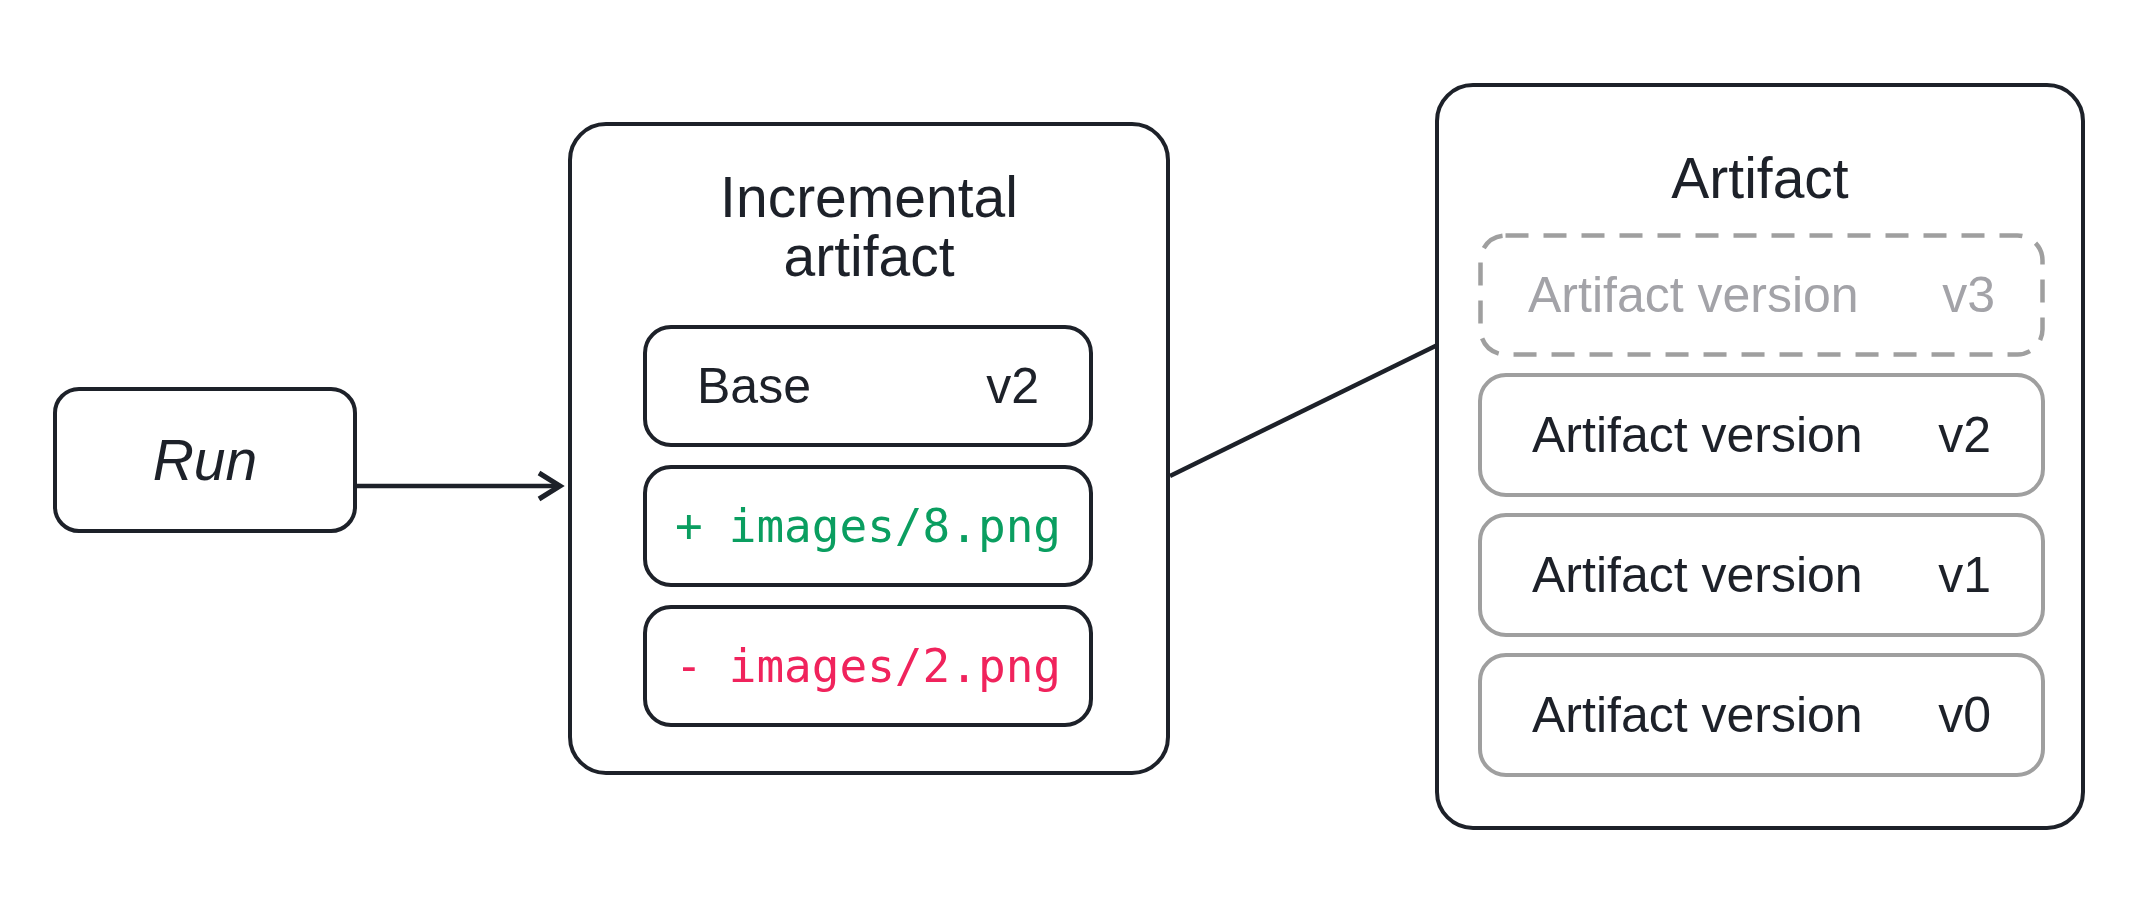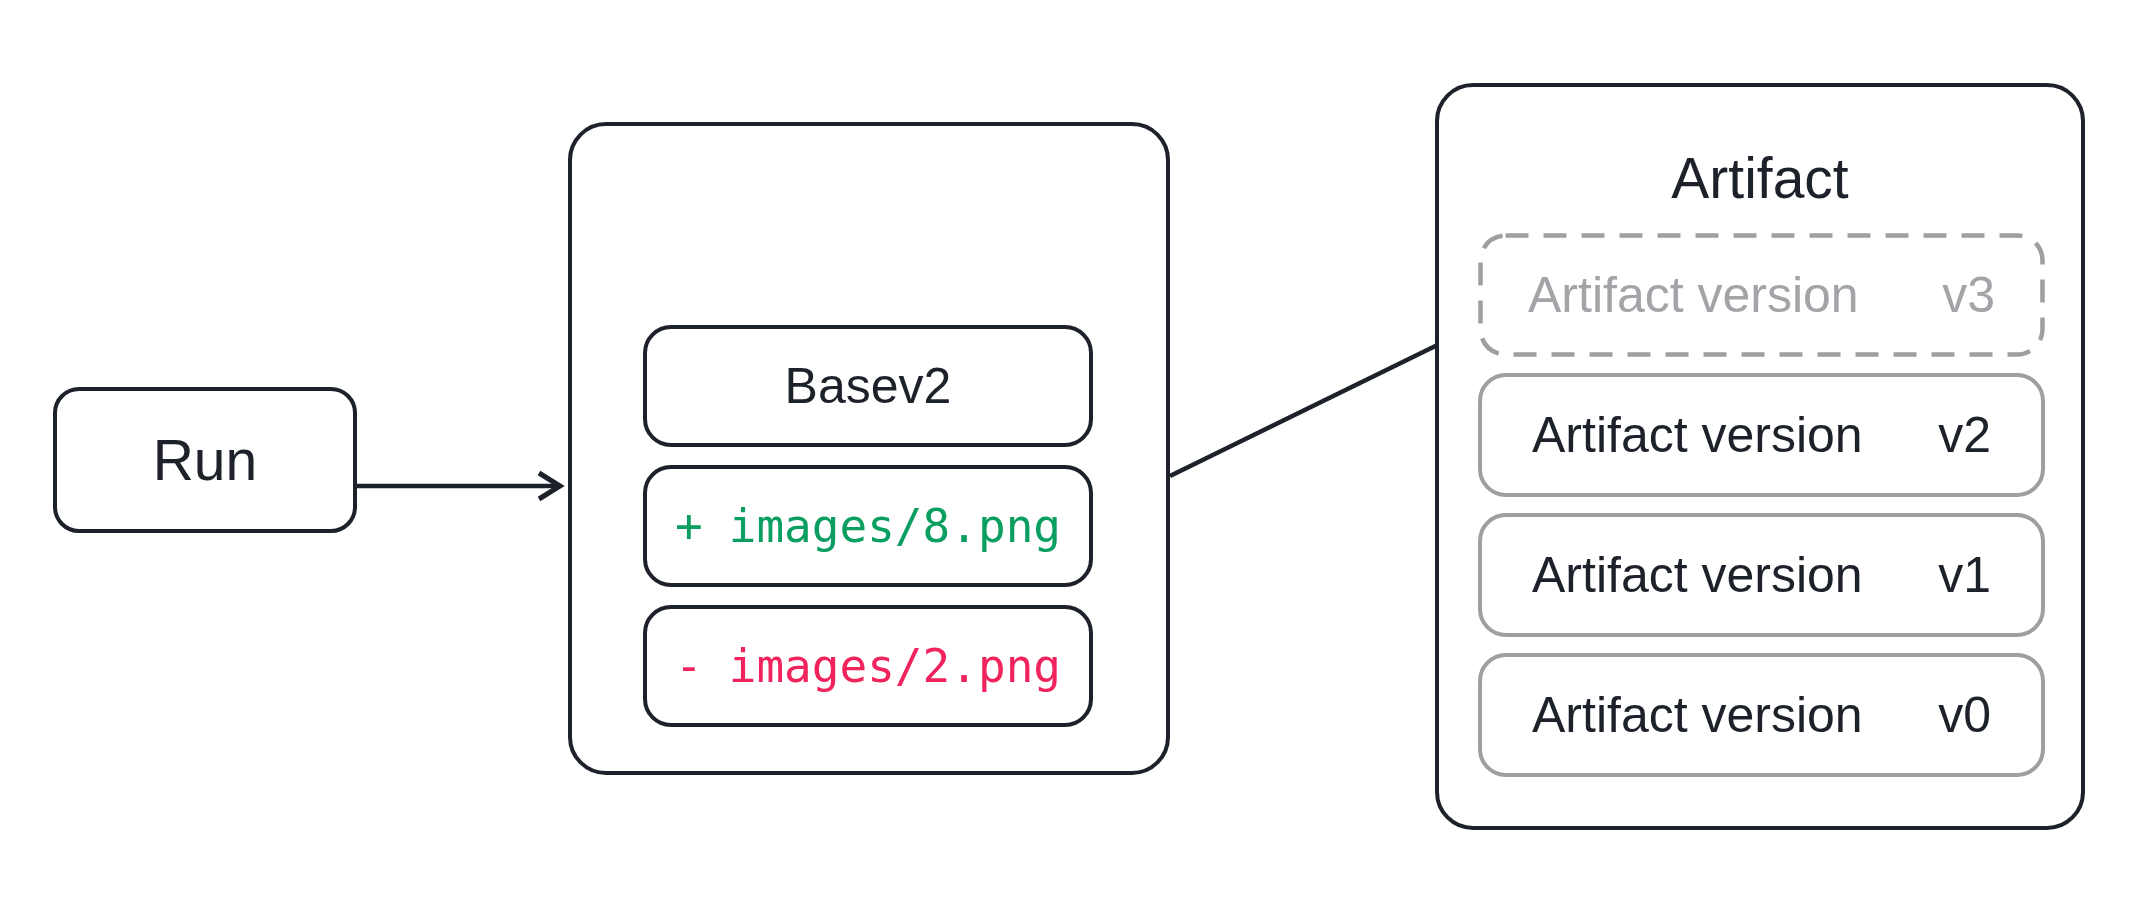--- a/index.html
+++ b/index.html
@@ -21,41 +21,42 @@
   }
   .box{position:absolute;box-sizing:border-box;background:var(--bg);}
   .dark-border{border:4.5px solid var(--ink);}
   .gray-border{border:4px solid var(--gray-border);}
 
   .run-box{
     left:53px;top:387px;width:304px;height:146px;
     border-radius:26px;
     display:flex;align-items:center;justify-content:center;
     font-size:57px;
+    font-style:italic;
   }
   .mid-box{
     left:568px;top:122px;width:602px;height:653px;
     border-radius:38px;
   }
   .art-box{
     left:1435px;top:83px;width:650px;height:747px;
     border-radius:38px;
   }
   .group-title{
     position:absolute;left:0;right:0;
     text-align:center;
     font-size:57px;line-height:1.03;
   }
   .mid-title{top:46px;}
   .art-title{top:66px;}
 
   .row-box{
     width:450px;height:122px;
     border-radius:28px;
-    display:flex;align-items:center;justify-content:center;
+    display:flex;align-items:center;justify-content:space-between;
     padding:0 50px;
     font-size:50px;
   }
   .ver-box{
     width:567px;height:124px;
     border-radius:28px;
     display:flex;align-items:center;justify-content:space-between;
     padding:0 50px;
     font-size:50px;
   }
@@ -102,20 +103,24 @@
     </defs>
     <line x1="357" y1="486" x2="560" y2="486" stroke-width="4.5" marker-end="url(#ah)"></line>
     <line x1="1170" y1="476" x2="1464" y2="332" stroke-width="4.5" marker-end="url(#ah)"></line>
   </svg>
 
   <div class="box dark-border run-box">
     <span>Run</span>
   </div>
 
   <div class="box dark-border mid-box"></div>
+  <div class="group-title mid-title" style="left:568px;width:602px;position:absolute;top:168px;">
+    <div>Incremental</div>
+    <div>artifact</div>
+  </div>
 
   <div class="box dark-border row-box base-box">
     <span>Base</span>
     <span>v2</span>
   </div>
 
   <div class="box dark-border row-box add-box">
     <span class="code sym">+</span>
     <span class="code">images/8.png</span>
   </div>

